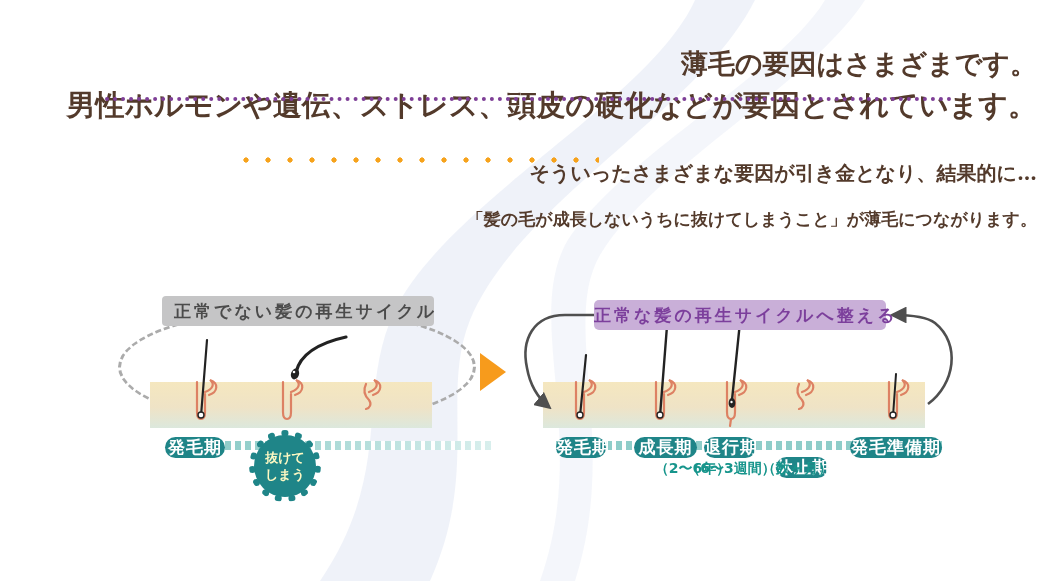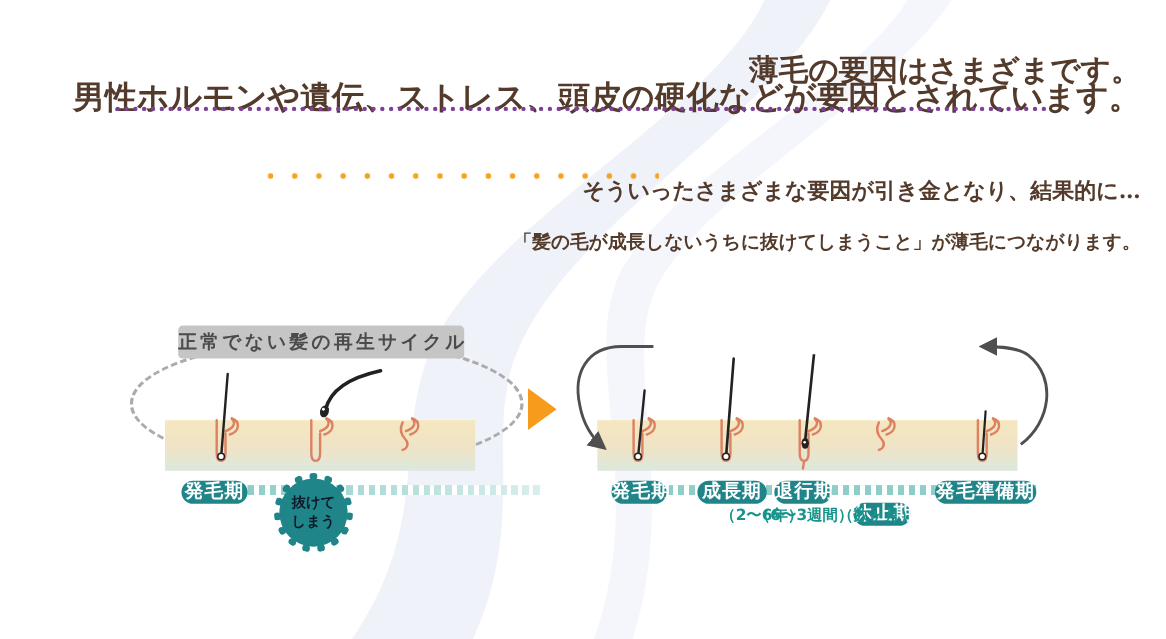--- a/index.html
+++ b/index.html
@@ -7,32 +7,32 @@
          font-family:"DejaVu Sans",sans-serif;}
   .abs{position:absolute;}
 
   
   #bg-swoosh{left:0;top:0;width:1060px;height:581px;pointer-events:none;}
 
   
   .headline{left:0;width:1037px;text-align:right;color:#533a2b;
             font-family:"DejaVu Serif",serif;font-weight:bold;white-space:nowrap;margin-top:40px;}
   #headline1{top:6px;font-size:27px;}
-  #headline2{top:29px;font-size:29px;}
+  #headline2{top:46px;font-size:29px;}
   #divider{left:105px;top:97px;width:847px;height:0;border-top:4px dotted #7e3f97;}
   #intro1{top:120px;font-size:20px;}
   #emph-dots{left:243px;top:157px;width:356px;height:6px;
      background-image:radial-gradient(circle at 3px 3px,#f6a21b 2.4px,rgba(0,0,0,0) 2.8px);
      background-size:22px 6px;background-repeat:repeat-x;}
   #intro2{top:168px;font-size:17px;}
 
   
   .tag-box{height:30px;line-height:30px;text-align:center;border-radius:4px;
            font-size:17px;font-weight:bold;letter-spacing:3px;white-space:nowrap;}
-  #left-title{left:52px;top:4px;width:260px;background:#c5c5c6;color:#4b4b4b;z-index:5;}
+  #left-title{left:52px;top:4px;width:260px;background:#c5c5c6;color:#4b4b4b;z-index:5;padding-left:12px;}
   #right-title{left:64px;top:8px;width:292px;background:#c9afd8;color:#7c3f9c;z-index:5;border-radius:5px;}
 
   
   .skin{background:linear-gradient(#f5e7bf,#efe3c6 55%,#dce8dd);z-index:2;}
 
   
   #left-diagram{left:110px;top:292px;width:400px;height:215px;}
   #right-diagram{left:530px;top:292px;width:430px;height:195px;}
 
   #cycle-ellipse{left:8px;top:16px;width:352px;height:112px;border:3px dashed #ababab;
@@ -44,21 +44,21 @@
         white-space:nowrap;z-index:4;}
   .track{height:9px;z-index:3;
         background-image:repeating-linear-gradient(90deg,rgba(255,255,255,0) 0 6px,#fff 6px 10px),
                          linear-gradient(90deg,#8fcdc9,#8fcdc9);}
   #left-track{left:115px;top:149px;width:268px;
         background-image:repeating-linear-gradient(90deg,rgba(255,255,255,0) 0 6px,#fff 6px 10px),
                          linear-gradient(90deg,#8fcdc9,#d9efed);}
 
   
   #burst-badge{left:144px;top:143px;width:62px;height:62px;background:#1f8588;border-radius:50%;
-               z-index:6;color:#0f172a;font-size:13px;font-weight:bold;text-align:center;
+               z-index:6;color:#fef9c3;font-size:13px;font-weight:bold;text-align:center;
                line-height:17px;padding-top:0;display:flex;flex-direction:column;
                justify-content:center;}
   #burst-badge::before{content:"";position:absolute;left:-5px;top:-5px;right:-5px;bottom:-5px;
                border:7px dotted #1f8588;border-radius:50%;}
 
   
   #transition-arrow{left:480px;top:353px;width:0;height:0;
       border-left:26px solid #f79b1c;border-top:19px solid rgba(0,0,0,0);
       border-bottom:19px solid rgba(0,0,0,0);}
 
@@ -132,20 +132,21 @@
     <svg class="abs" style="left:-25px;top:0;z-index:4;pointer-events:none;" width="480" height="140" viewBox="0 0 480 140">
       <defs>
         <marker id="ah" viewBox="0 0 10 10" refX="8" refY="5" markerWidth="6.5" markerHeight="6.5" orient="auto">
           <path d="M0,0 L10,5 L0,10 z" fill="#4f4f4f"></path>
         </marker>
       </defs>
       <path d="M89,23 L60,23 C28,23 16,48 22,76 C25,93 33,106 44,115" fill="none" stroke="#4f4f4f" stroke-width="2.6" marker-end="url(#ah)"></path>
       <path d="M423,112 C450,92 456,52 430,31 C421,24 405,23 388,23" fill="none" stroke="#4f4f4f" stroke-width="2.6" marker-end="url(#ah)"></path>
     </svg>
 
+    <div id="right-title" class="abs tag-box">正常な髪の再生サイクルへ整える</div>
 
     <div class="abs skin" style="left:13px;top:90px;width:382px;height:46px;"></div>
 
     <svg class="abs" style="left:13px;top:30px;z-index:3;" width="382" height="106" viewBox="0 0 382 106">
 
       <g stroke="#dd8163" stroke-width="2.2" fill="none" stroke-linecap="round">
         <path d="M33,60 L33,90 Q33,97 37,97 Q41,97 41,90 L41,72"></path>
         <path d="M41,70 c 8,-3 10,-8 5,-12 c 9,3 8,12 -1,15"></path>
       </g>
       <path d="M37,94 L43,33" stroke="#222" stroke-width="2.2" fill="none" stroke-linecap="round"></path>

